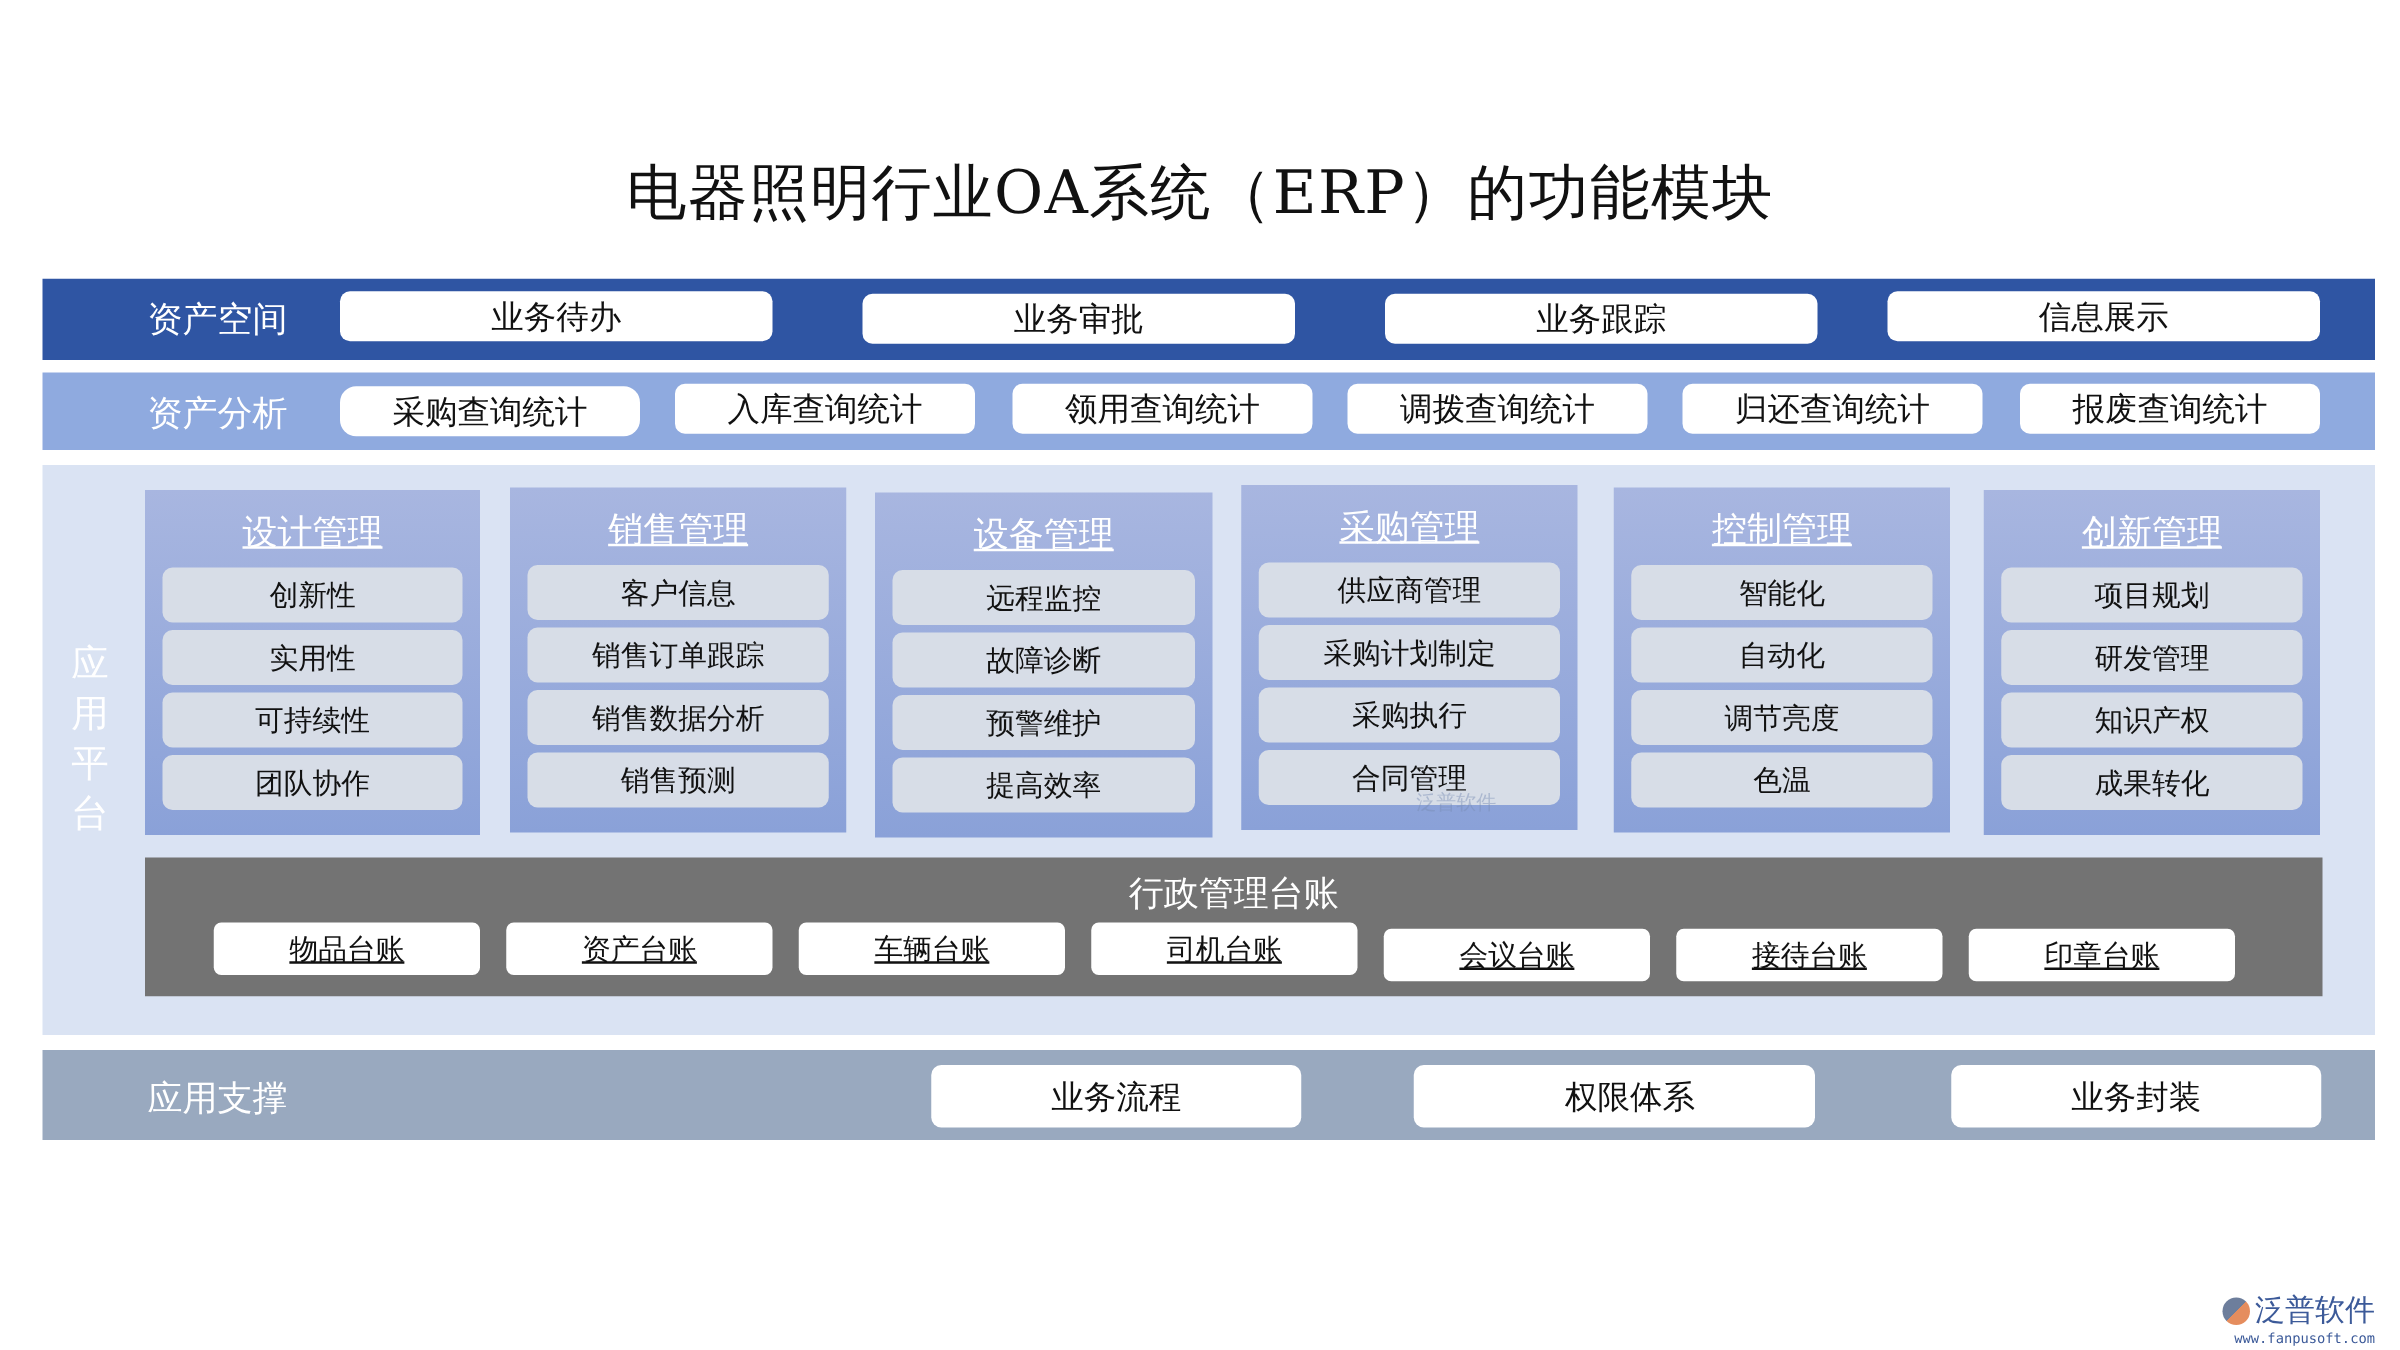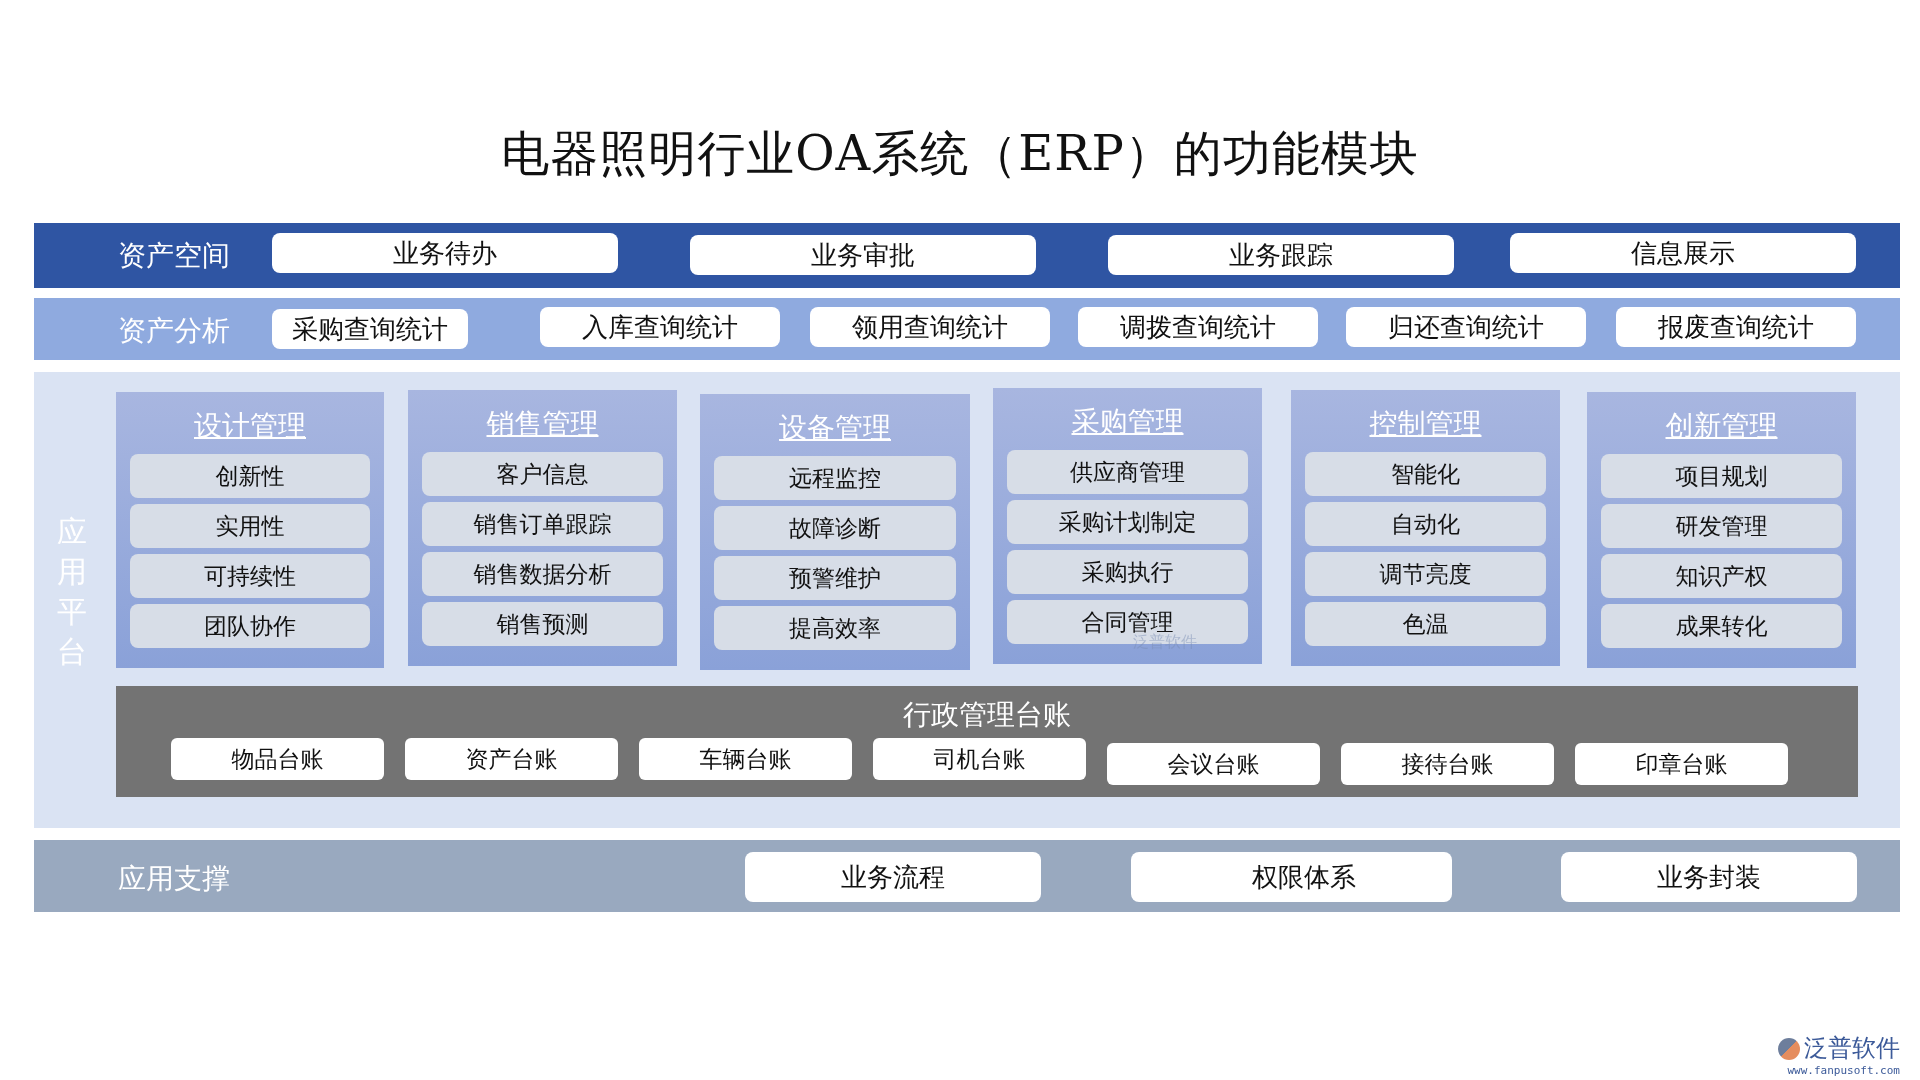--- a/index.html
+++ b/index.html
@@ -12,21 +12,21 @@
   #band1 { top:223px; height:65px; background:#2F55A3; }
   #band2 { top:298px; height:62px; background:#8FAADF; }
   #band3 { top:372px; height:456px; background:#DAE3F3; }
   #band4 { top:840px; height:72px; background:#99A9BF; }
   .vlabel { position:absolute; left:20px; top:140px; width:36px; color:#fff; font-size:30px; line-height:40px; text-align:center; }
   .card { position:absolute; top:20px; height:276px; background:linear-gradient(#A8B6E0,#8AA1D8); }
   .card-title { text-align:center; color:#fff; font-size:28px; margin-top:12px; height:44px; line-height:44px;text-decoration:underline; }
   .card-item { margin:6px 14px 0 14px; height:44px; background:#D7DDE7; border-radius:8px; display:flex; align-items:center; justify-content:center; font-size:23px; color:#111; }
   .admin { position:absolute; left:82px; top:314px; width:1742px; height:111px; background:#737373; }
   .admin-title { position:absolute; top:10px; left:0; width:100%; text-align:center; color:#fff; font-size:28px; }
-  .ledger { position:absolute; top:52px; width:213px; height:42px; background:#fff; border-radius:6px; display:flex; align-items:center; justify-content:center; font-size:23px; color:#111; }
+  .ledger { position:absolute; top:52px; width:213px; height:42px; background:#fff; border-radius:6px; display:flex; align-items:center; justify-content:center; font-size:23px; color:#111;text-decoration:underline; }
   .logo { position:absolute; right:20px; top:1032px; text-align:right; }
   .logo-main { font-size:24px; color:#3C5A99; font-family:"DejaVu Sans","Liberation Sans",sans-serif; }
   .logo-mark { display:inline-block; width:22px; height:22px; border-radius:50%; background:linear-gradient(135deg,#6D7E9C 50%,#E58D5E 50%); vertical-align:middle; margin-right:4px; }
   .logo-url { font-size:11px; color:#3C5A99; font-family:"DejaVu Sans Mono","Liberation Mono",monospace; }
   .watermark { position:absolute; color:rgba(120,140,180,0.45); font-size:16px; font-family:"DejaVu Sans",sans-serif; }
 </style>
 </head>
 <body>
 
 <div class="title">电器照明行业OA系统（ERP）的功能模块</div>
@@ -34,21 +34,21 @@
 <div class="band" id="band1">
   <div class="band-label" style="left:84px;top:14px;">资产空间</div>
   <div class="pill" style="left:238px;top:10px;width:346px;height:40px;">业务待办</div>
   <div class="pill" style="left:656px;top:12px;width:346px;height:40px;">业务审批</div>
   <div class="pill" style="left:1074px;top:12px;width:346px;height:40px;">业务跟踪</div>
   <div class="pill" style="left:1476px;top:10px;width:346px;height:40px;">信息展示</div>
 </div>
 
 <div class="band" id="band2">
   <div class="band-label" style="left:84px;top:14px;">资产分析</div>
-  <div class="pill" style="left:238px;top:11px;width:196px;height:40px;">采购查询统计</div>
+  <div class="pill" style="left:238px;top:11px;width:240px;height:40px;border-radius:13px;">采购查询统计</div>
   <div class="pill" style="left:506px;top:9px;width:240px;height:40px;">入库查询统计</div>
   <div class="pill" style="left:776px;top:9px;width:240px;height:40px;">领用查询统计</div>
   <div class="pill" style="left:1044px;top:9px;width:240px;height:40px;">调拨查询统计</div>
   <div class="pill" style="left:1312px;top:9px;width:240px;height:40px;">归还查询统计</div>
   <div class="pill" style="left:1582px;top:9px;width:240px;height:40px;">报废查询统计</div>
 </div>
 
 <div class="band" id="band3">
   <div class="vlabel">
     <div>应</div>

